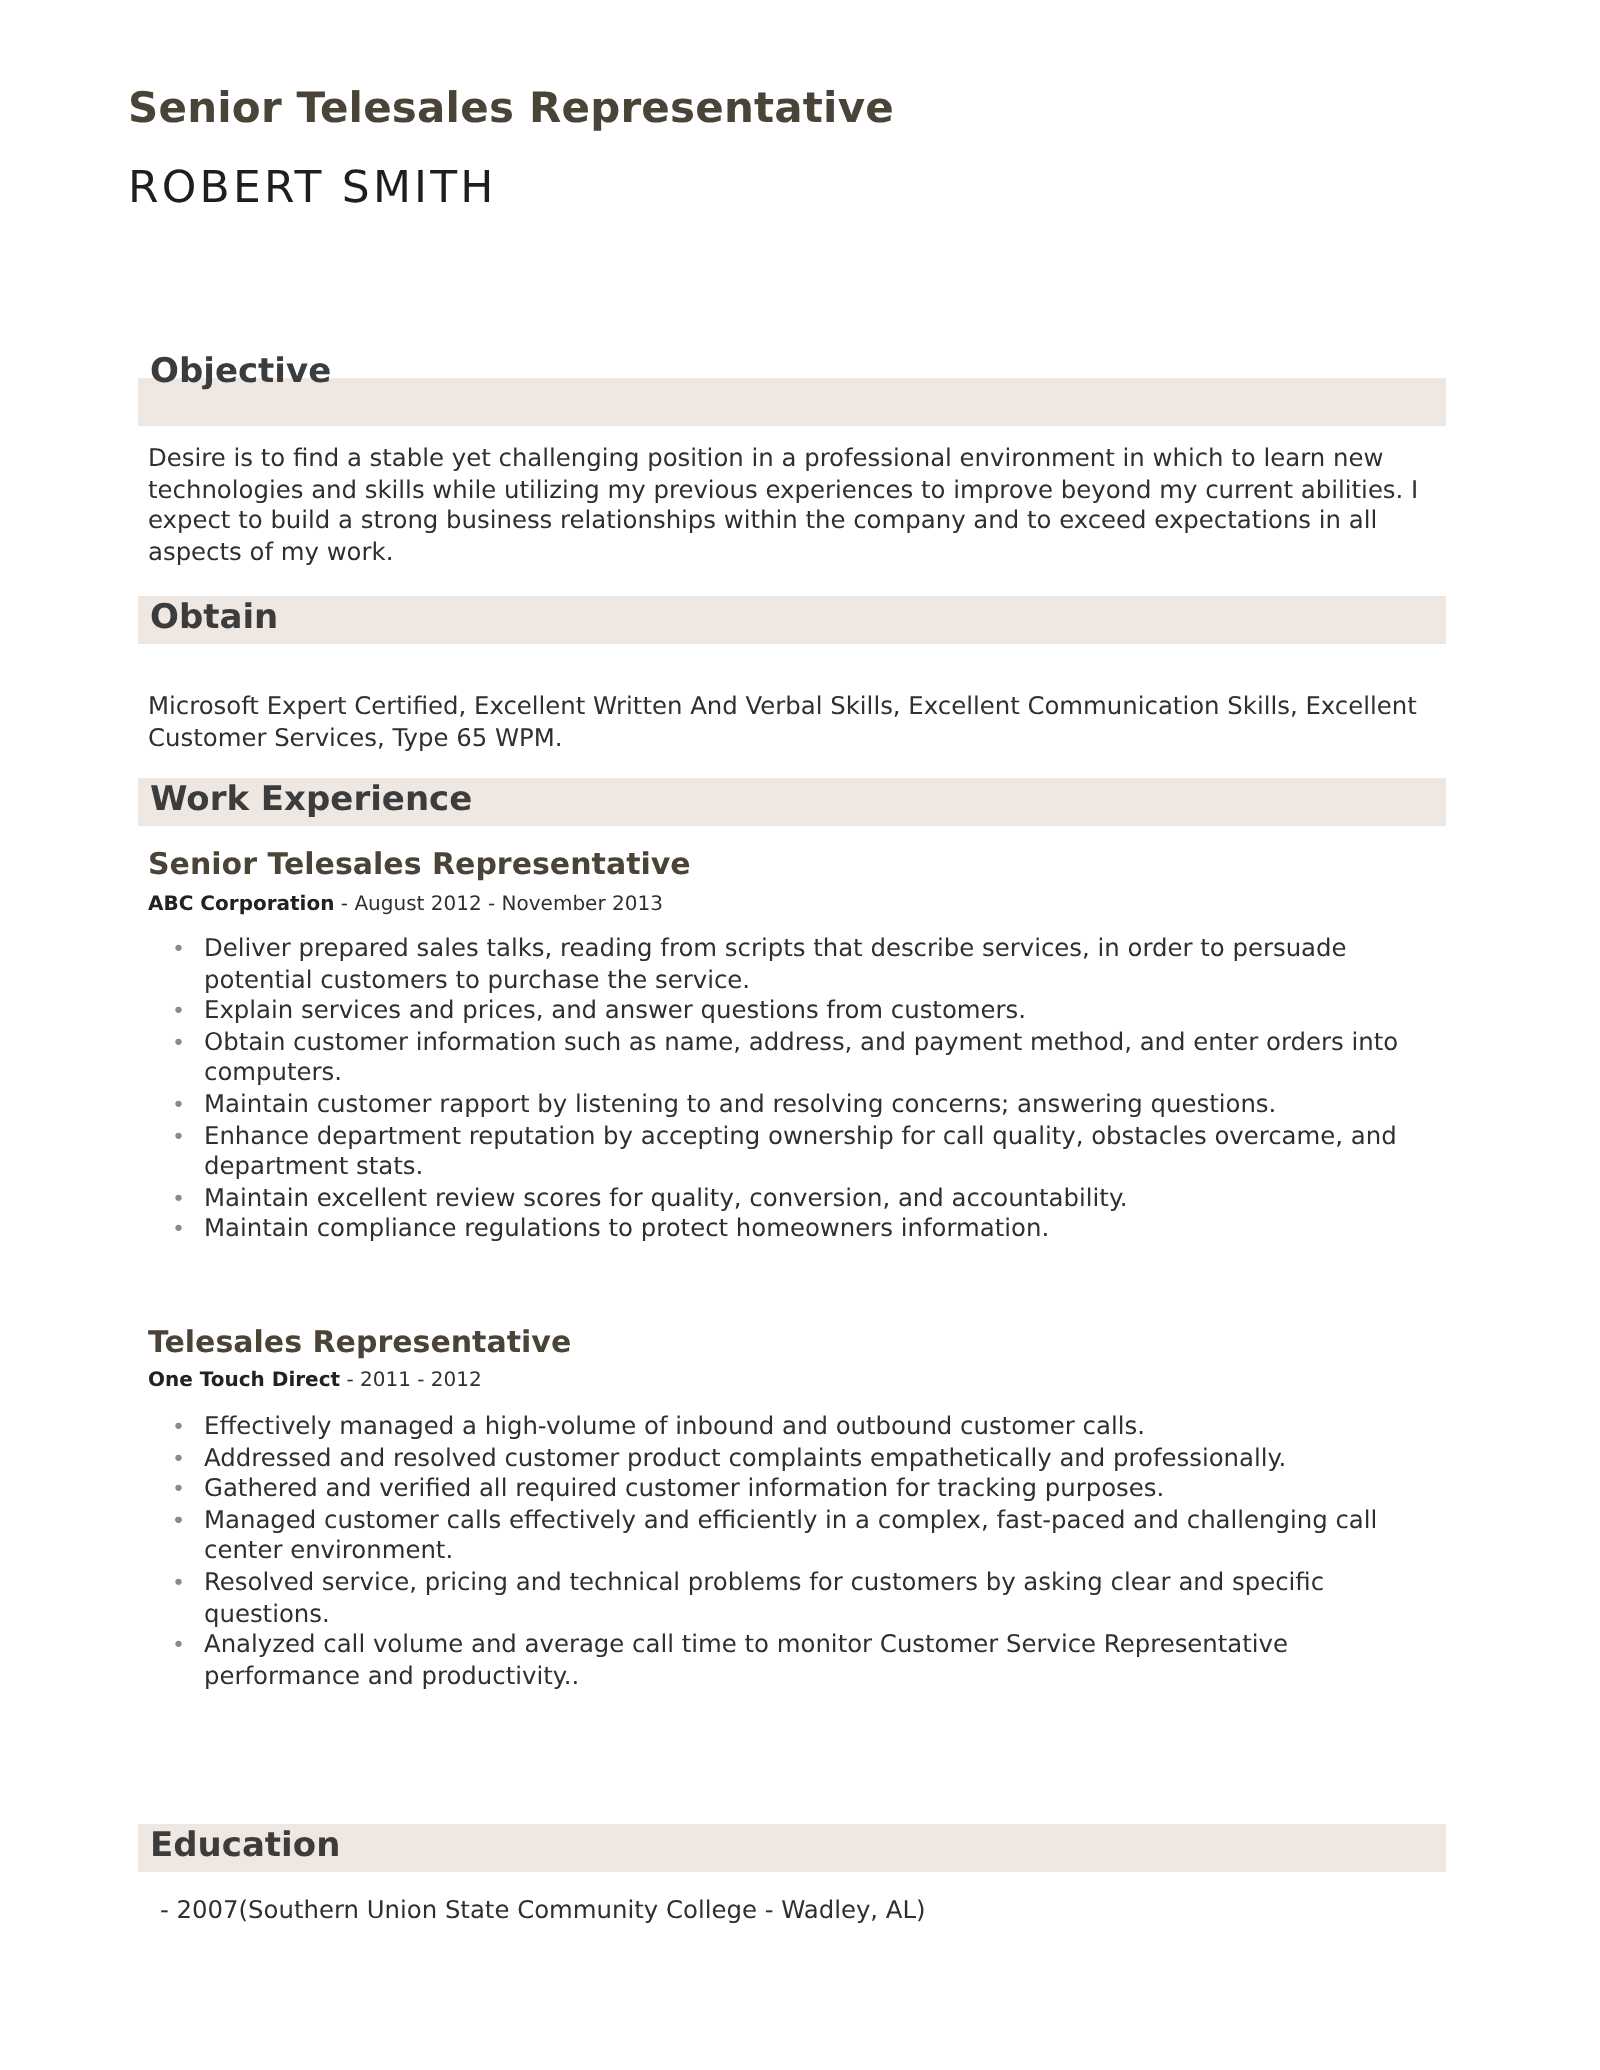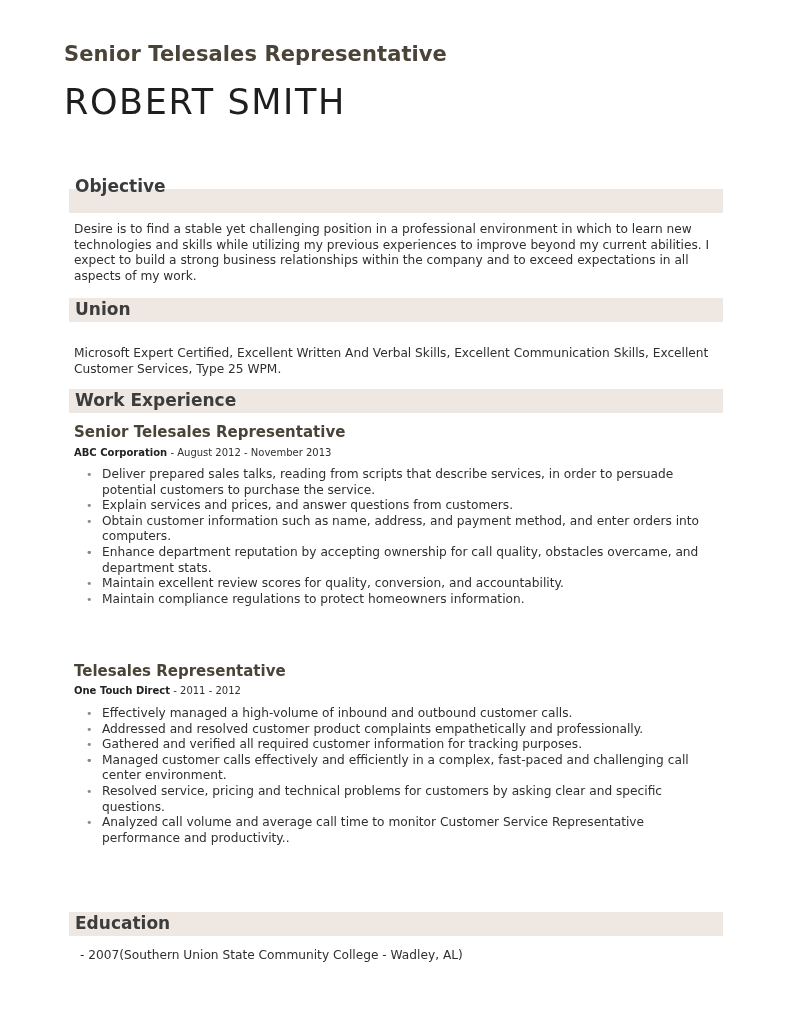--- a/index.html
+++ b/index.html
@@ -8,21 +8,21 @@
     font-family: "DejaVu Sans", sans-serif; color: #2b2b2b;
   }
   .page { position: absolute; left: 0; top: 0; width: 800px; height: 727px; }
   .job-title {
     position: absolute; left: 64px; top: 42px;
     font-family: "DejaVu Sans", sans-serif; font-weight: bold;
     font-size: 21px; color: #4a4338; letter-spacing: 0.1px;
   }
   .name {
     position: absolute; left: 64px; top: 82px;
-    font-family: "DejaVu Sans", sans-serif; font-size: 35px;
+    font-family: "DejaVu Sans", sans-serif; font-size: 22px;
     color: #1e1e1e; letter-spacing: 1.6px; font-weight: normal;
   }
   .section-bar {
     position: absolute; left: 69px; width: 654px; height: 24px;
     background: #efe8e2;
   }
   .section-title {
     position: absolute; left: 75px;
     font-family: "DejaVu Sans", sans-serif; font-weight: bold;
     font-size: 17px; color: #3c3c3c;
@@ -60,35 +60,35 @@
 <div class="page">
 
   <div class="job-title">Senior Telesales Representative</div>
   <div class="name">ROBERT SMITH</div>
 
   <div class="section-bar" style="top:189px;"></div>
   <div class="section-title" style="top:176px;">Objective</div>
   <div class="para" style="top:222px;">Desire is to find a stable yet challenging position in a professional environment in which to learn new technologies and skills while utilizing my previous experiences to improve beyond my current abilities. I expect to build a strong business relationships within the company and to exceed expectations in all aspects of my work.</div>
 
   <div class="section-bar" style="top:298px;"></div>
-  <div class="section-title" style="top:299px;">Union</div>
-  <div class="para" style="top:346px;">Microsoft Expert Certified, Excellent Written And Verbal Skills, Excellent Communication Skills, Excellent Customer Services, Type 25 WPM.</div>
+  <div class="section-title" style="top:299px;">Obtain</div>
+  <div class="para" style="top:346px;">Microsoft Expert Certified, Excellent Written And Verbal Skills, Excellent Communication Skills, Excellent Customer Services, Type 65 WPM.</div>
 
   <div class="section-bar" style="top:389px;"></div>
   <div class="section-title" style="top:390px;">Work Experience</div>
 
   <div class="role-title" style="top:423px;">Senior Telesales Representative</div>
   <div class="company-line" style="top:447px;">
     <b>ABC Corporation</b><span> - August 2012 - November 2013</span>
   </div>
   <ul class="bullets" style="top:467px;">
     <li><span class="dot">•</span><span>Deliver prepared sales talks, reading from scripts that describe services, in order to persuade potential customers to purchase the service.</span></li>
     <li><span class="dot">•</span><span>Explain services and prices, and answer questions from customers.</span></li>
     <li><span class="dot">•</span><span>Obtain customer information such as name, address, and payment method, and enter orders into computers.</span></li>
-    <li><span class="dot">•</span></li>
+    <li><span class="dot">•</span><span>Maintain customer rapport by listening to and resolving concerns; answering questions.</span></li>
     <li><span class="dot">•</span><span>Enhance department reputation by accepting ownership for call quality, obstacles overcame, and department stats.</span></li>
     <li><span class="dot">•</span><span>Maintain excellent review scores for quality, conversion, and accountability.</span></li>
     <li><span class="dot">•</span><span>Maintain compliance regulations to protect homeowners information.</span></li>
   </ul>
 
   <div class="role-title" style="top:662px;">Telesales Representative</div>
   <div class="company-line" style="top:685px;">
     <b>One Touch Direct</b><span> - 2011 - 2012</span>
   </div>
   <ul class="bullets" style="top:706px;">

